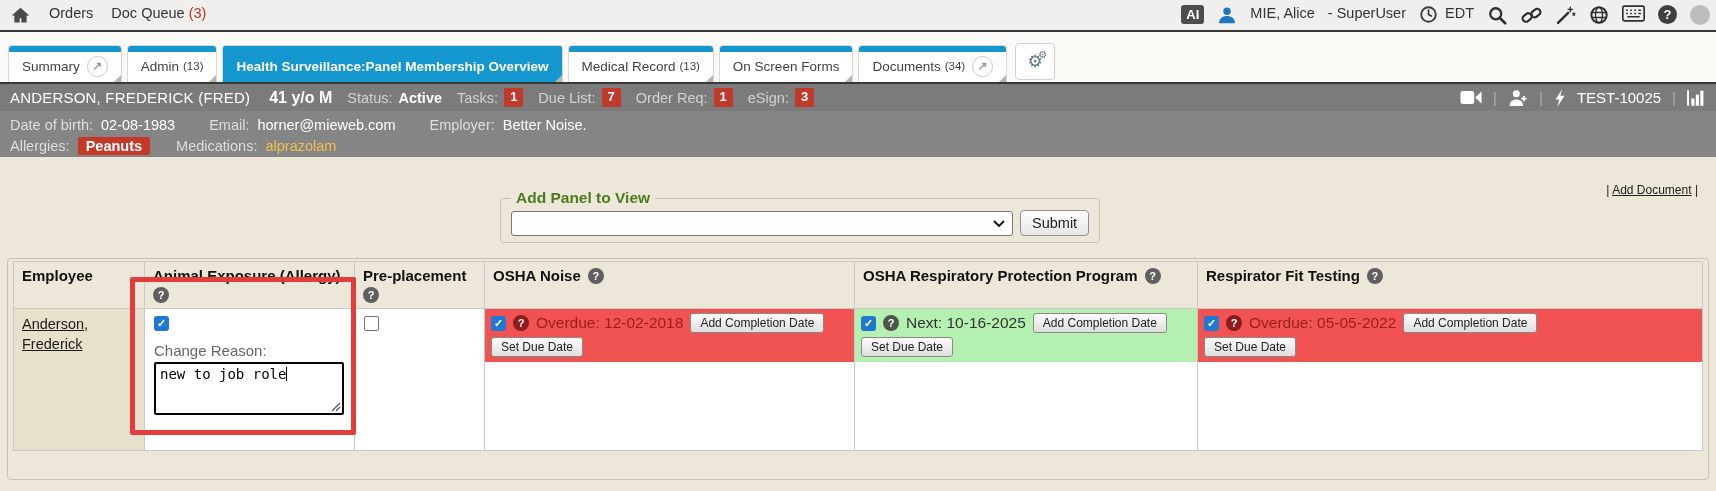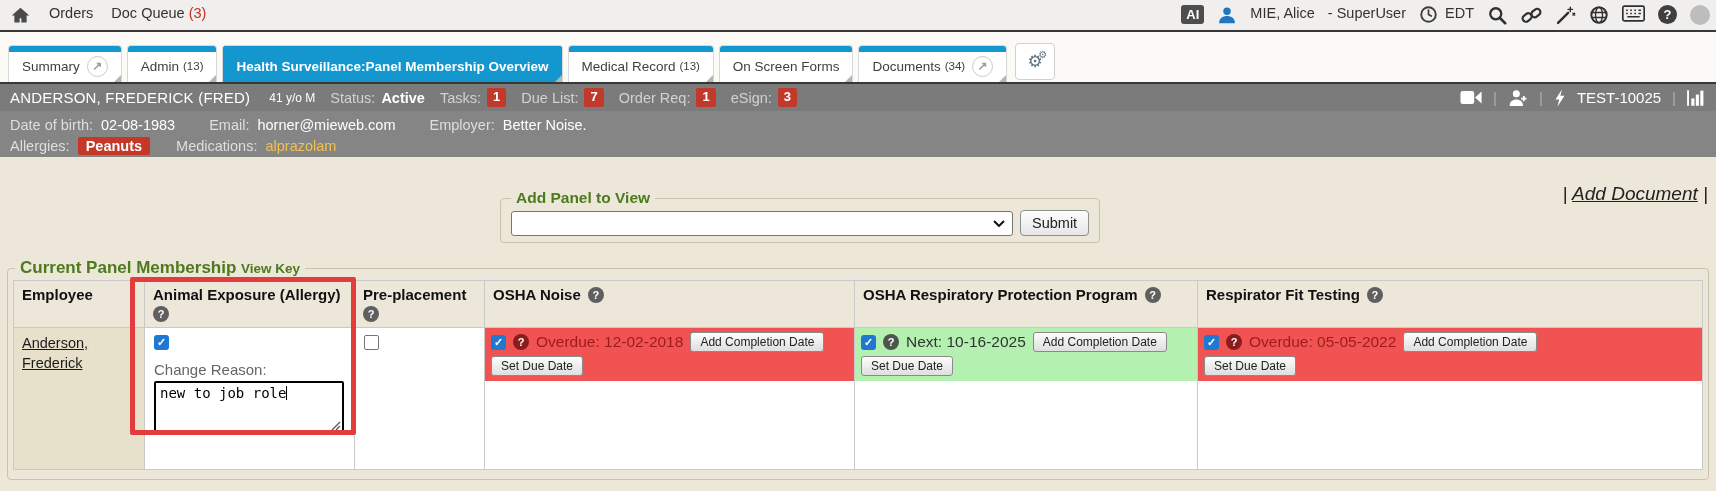--- a/index.html
+++ b/index.html
@@ -43,41 +43,41 @@
   .gear-btn { height:37px; width:40px; background:#fff; border:1px solid #d0d0d0; border-radius:4px;
               display:flex; align-items:center; justify-content:center; margin-left:3px; cursor:pointer;
               align-self:flex-end; margin-bottom:2px; position:relative; }
   .cog { color:#5c7482; font-size:17px; line-height:1; }
   .cog-small { position:absolute; top:5px; right:7px; font-size:10px; color:#5c7482; }
 
   
   .patient-bar { height:27px; background:#7b7b7b; display:flex; align-items:center;
                  padding:0 10px; gap:15px; color:#fff; }
   .pb-name { font-size:15px; font-weight:normal; letter-spacing:.2px; }
-  .pb-agesex { font-size:12px; font-weight:normal; margin-left:4px; }
+  .pb-agesex { font-size:16px; font-weight:bold; margin-left:4px; }
   .pb-item { display:flex; align-items:center; gap:6px; font-size:14.5px;text-align:right; }
   .pb-label { color:#d2d2d2; }
   .pb-value { color:#fff; font-weight:bold; }
   .badge { background:#c0392b; color:#fff; font-weight:bold; font-size:13px;
            padding:1px 6px; border-radius:2px; line-height:1.25; }
   .pb-right { margin-left:auto; display:flex; align-items:center; gap:11px; }
   .pb-divider { color:#adadad; font-size:15px; }
   .pb-chartid { font-size:15px; color:#fff; }
 
   .patient-details { height:46px; background:#858585; padding:3px 10px 0; color:#fff; }
   .pd-row { display:flex; align-items:center; gap:8px; height:21px; font-size:14.5px; }
   .pd-label { color:#dedede; }
   .pd-value { color:#fff; }
   .allergy-badge { background:#c53727; color:#fff; font-weight:bold; padding:1px 8px; border-radius:2px; }
   .med-value { color:#f2c14e; }
   .pd-gap { width:18px; }
 
   
   .content { position:relative; height:332px; background:#ece7d8; }
-  .add-document { position:absolute; top:26px; right:8px; font-size:19px; color:#222;font-style:italic; }
+  .add-document { position:absolute; top:26px; right:18px; font-size:12px; color:#222; }
   .add-document a { color:#222; text-decoration:underline; cursor:pointer; }
 
   fieldset { border:1px solid #c9c2ae; border-radius:4px; }
   legend { color:#4c7a1d; font-weight:bold; padding:0 5px; }
 
   .add-panel-fs { position:absolute; left:500px; top:32px; width:578px; height:54px; padding:2px 10px 6px; }
   .add-panel-fs legend { font-size:15.5px; }
   .add-panel-row { display:flex; align-items:center; gap:7px; margin-top:1px; }
   .select-box { width:502px; height:25px; background:#fff; border:1px solid #767676; border-radius:3px;
                 position:relative; cursor:pointer; }
@@ -330,24 +330,20 @@
         <div class="select-box">
           <svg viewBox="0 0 12 7" width="12" height="7">
               <path d="M1 1l5 5 5-5" fill="none" stroke="#111" stroke-width="2"></path>
             </svg>
         </div>
         <button class="submit-btn">Submit</button>
       </div>
     </fieldset>
 
     <fieldset class="panel-fs">
-      <legend>
-        <span>Current Panel Membership</span>
-        <span class="view-key">View Key</span>
-      </legend>
 
       <table class="panel-table">
         <colgroup>
           <col style="width:131px">
             <col style="width:210px">
             <col style="width:130px">
           <col style="width:370px">
             <col style="width:343px">
             <col>
         </colgroup>

